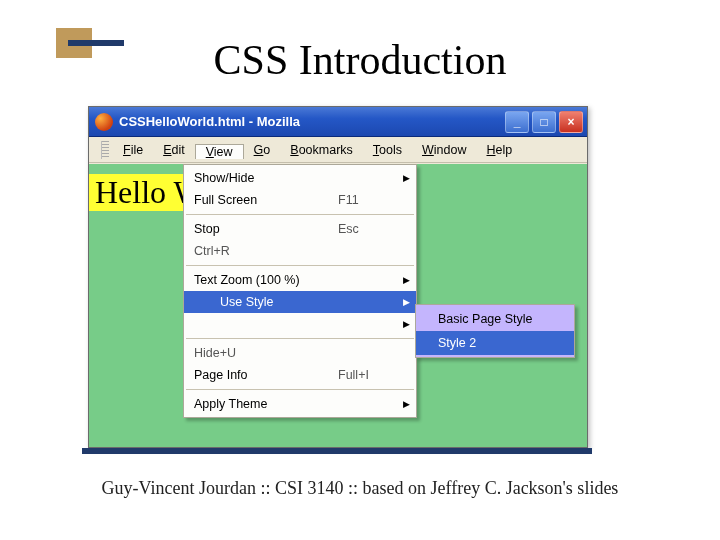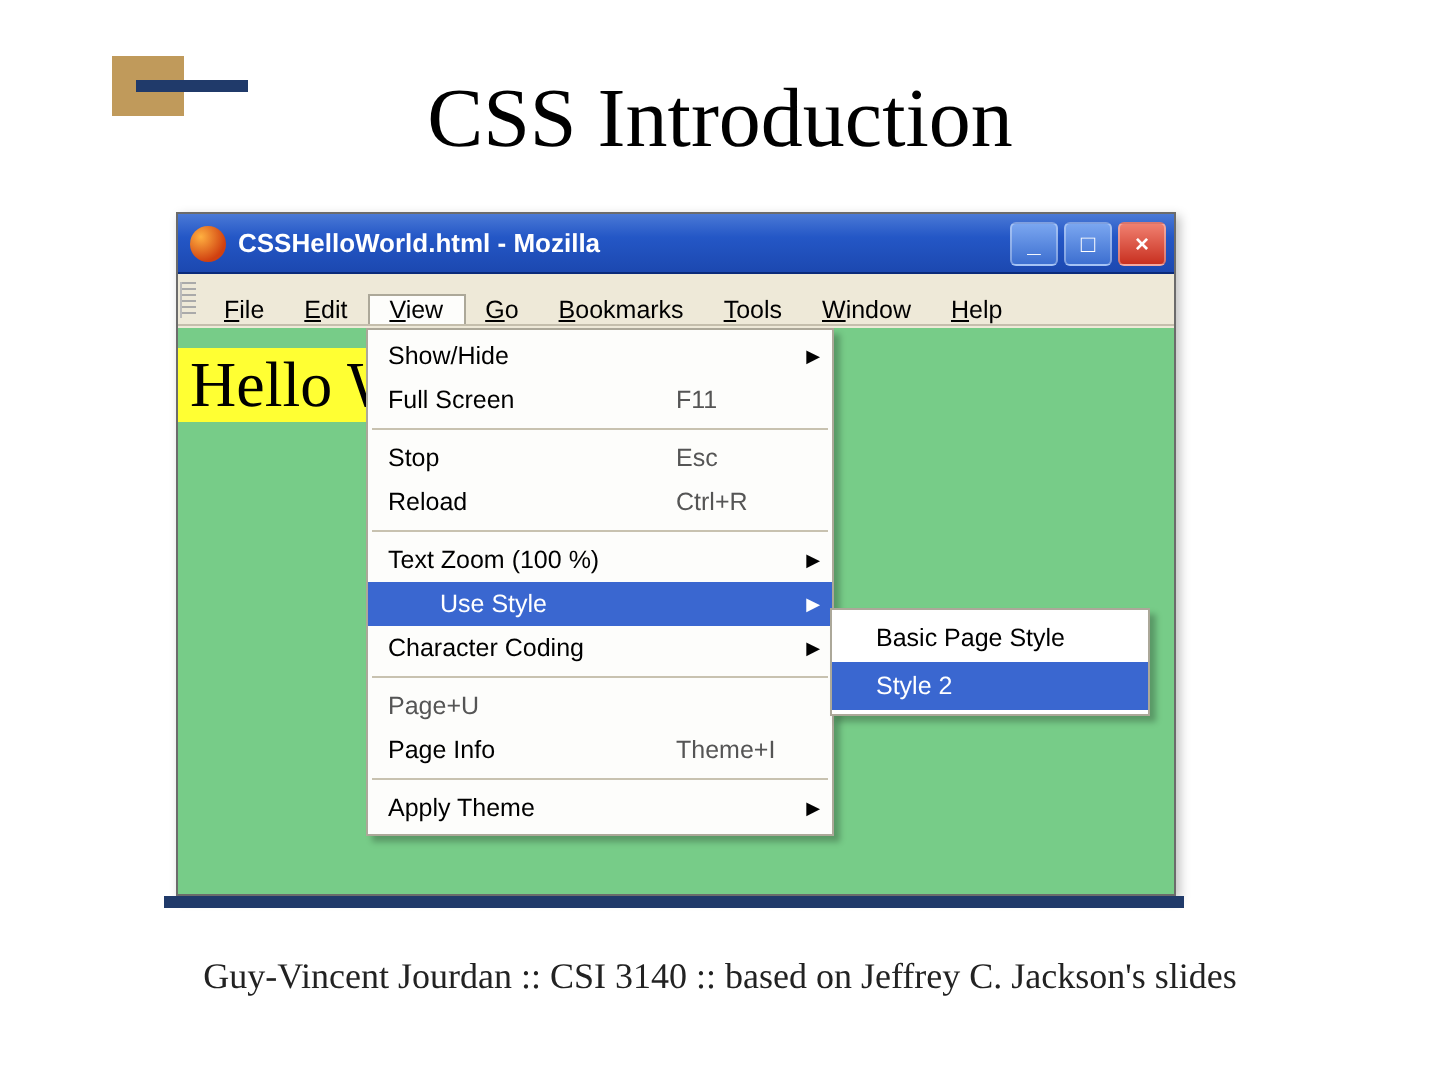--- a/index.html
+++ b/index.html
@@ -70,22 +70,22 @@
     color: #fff; font-size: 12px; font-weight: bold;
   }
   .winbtn.min, .winbtn.max { background: linear-gradient(to bottom,#7aa6f0,#3d6fd0); }
   .winbtn.close { background: linear-gradient(to bottom,#f08070,#c83020); }
   .winbtn span { pointer-events:none; }
 
   .menubar {
     height: 26px;
     background: #eee9d8;
     display: flex;
-    align-items: flex-end;
-    padding-left: 1px;
+    align-items: center;
+    padding-left: 12px;
     border-bottom: 1px solid #c4beac;
     font-size: 12.5px;
   }
   .grip {
     width: 8px;
     margin-right: 4px;
     background: repeating-linear-gradient(to bottom,#aaa 0 1px, transparent 1px 3px);
     align-self: center;
     height: 18px;
     border-left: 1px solid #bbb;
@@ -153,21 +153,21 @@
     height: 1px;
     margin: 3px 2px;
     background: #c8c2b0;
   }
 
   .submenu {
     position: absolute;
     left: 326px;
     top: 140px;
     width: 160px;
-    background: #ffffff;
+    background: #c4b5fd;
     border: 1px solid #aca899;
     box-shadow: 3px 3px 3px rgba(0,0,0,0.25);
     font-size: 12.5px;
     padding: 2px 0;
   }
   .submenu .row {
     display: flex; align-items: center;
     height: 24px;
     padding: 0 8px 0 22px;
     position: relative;
@@ -260,43 +260,41 @@
       <div class="row">
         <span class="label">Full Screen</span>
         <span class="shortcut">F11</span>
       </div>
       <div class="sep"></div>
       <div class="row">
         <span class="label">Stop</span>
         <span class="shortcut">Esc</span>
       </div>
       <div class="row">
-        <span class="label">Reload</span>
         <span class="shortcut">Ctrl+R</span>
       </div>
       <div class="sep"></div>
       <div class="row">
         <span class="label">Text Zoom (100 %)</span>
         <span class="arrow">▶</span>
       </div>
       <div class="row hl">
         <span class="label">Use Style</span>
         <span class="arrow">▶</span>
       </div>
       <div class="row">
-        <span class="label">Character Coding</span>
         <span class="arrow">▶</span>
       </div>
       <div class="sep"></div>
       <div class="row">
-        <span class="shortcut">Page+U</span>
+        <span class="shortcut">Hide+U</span>
       </div>
       <div class="row">
         <span class="label">Page Info</span>
-        <span class="shortcut">Theme+I</span>
+        <span class="shortcut">Full+I</span>
       </div>
       <div class="sep"></div>
       <div class="row">
         <span class="label">Apply Theme</span>
         <span class="arrow">▶</span>
       </div>
     </div>
 
     <div class="submenu">
       <div class="row">

